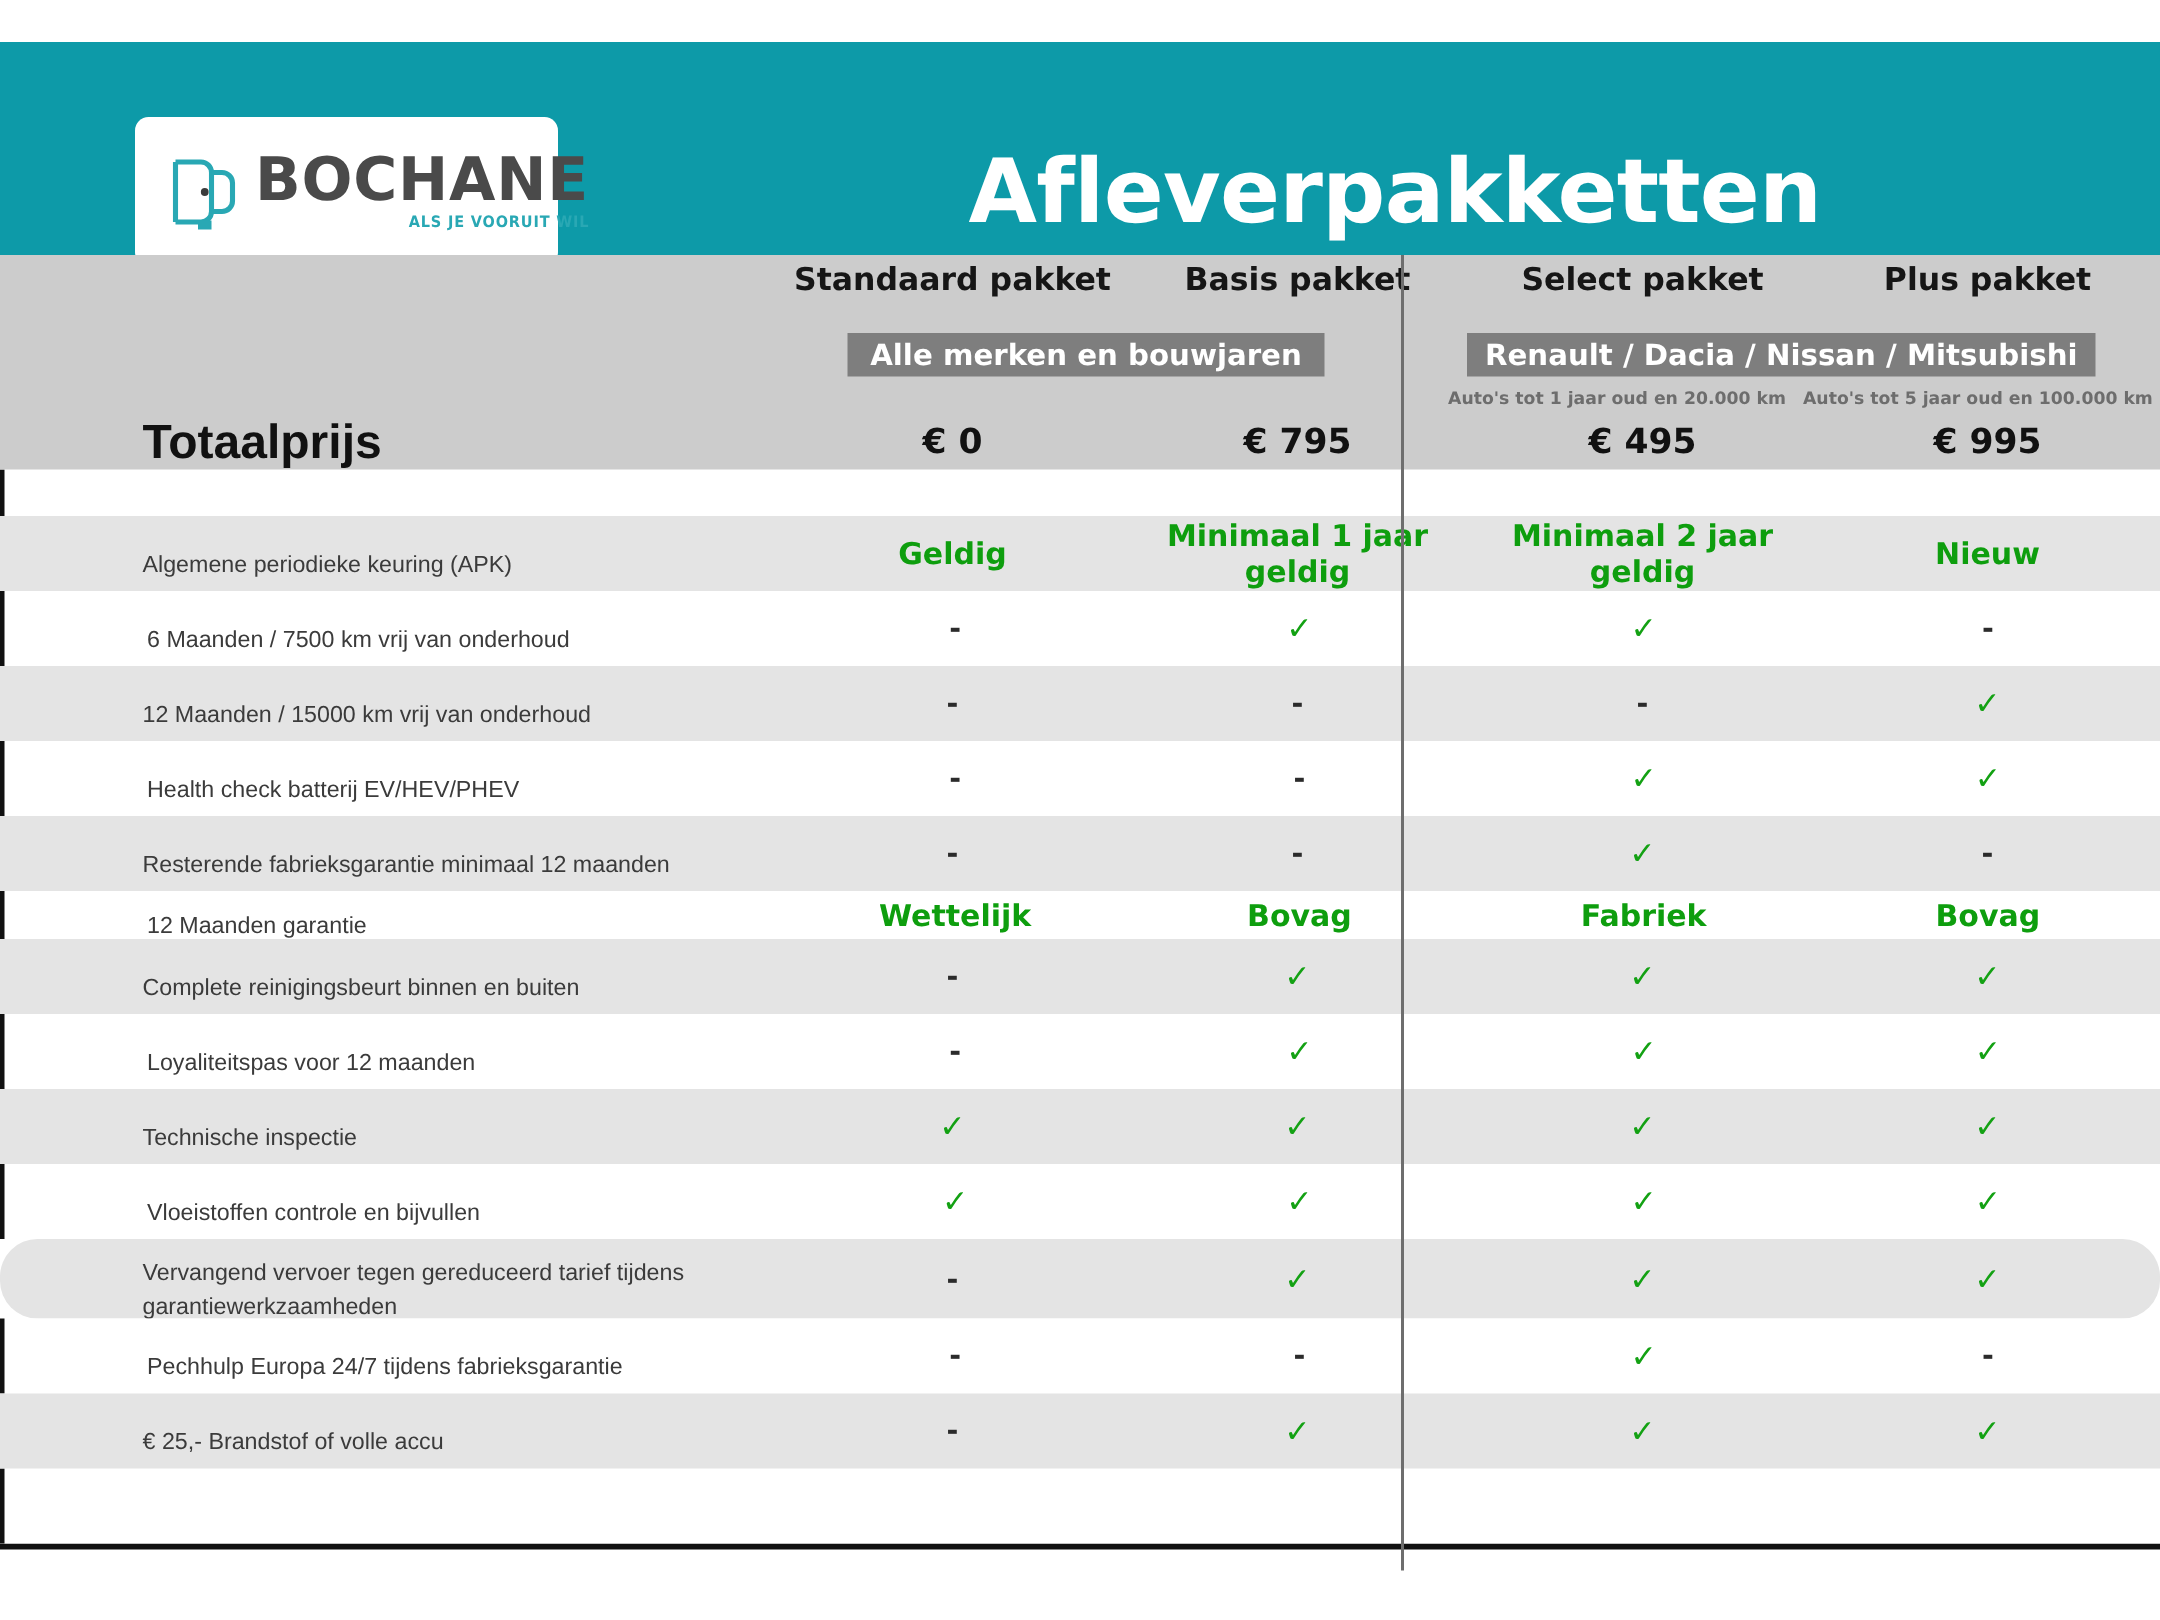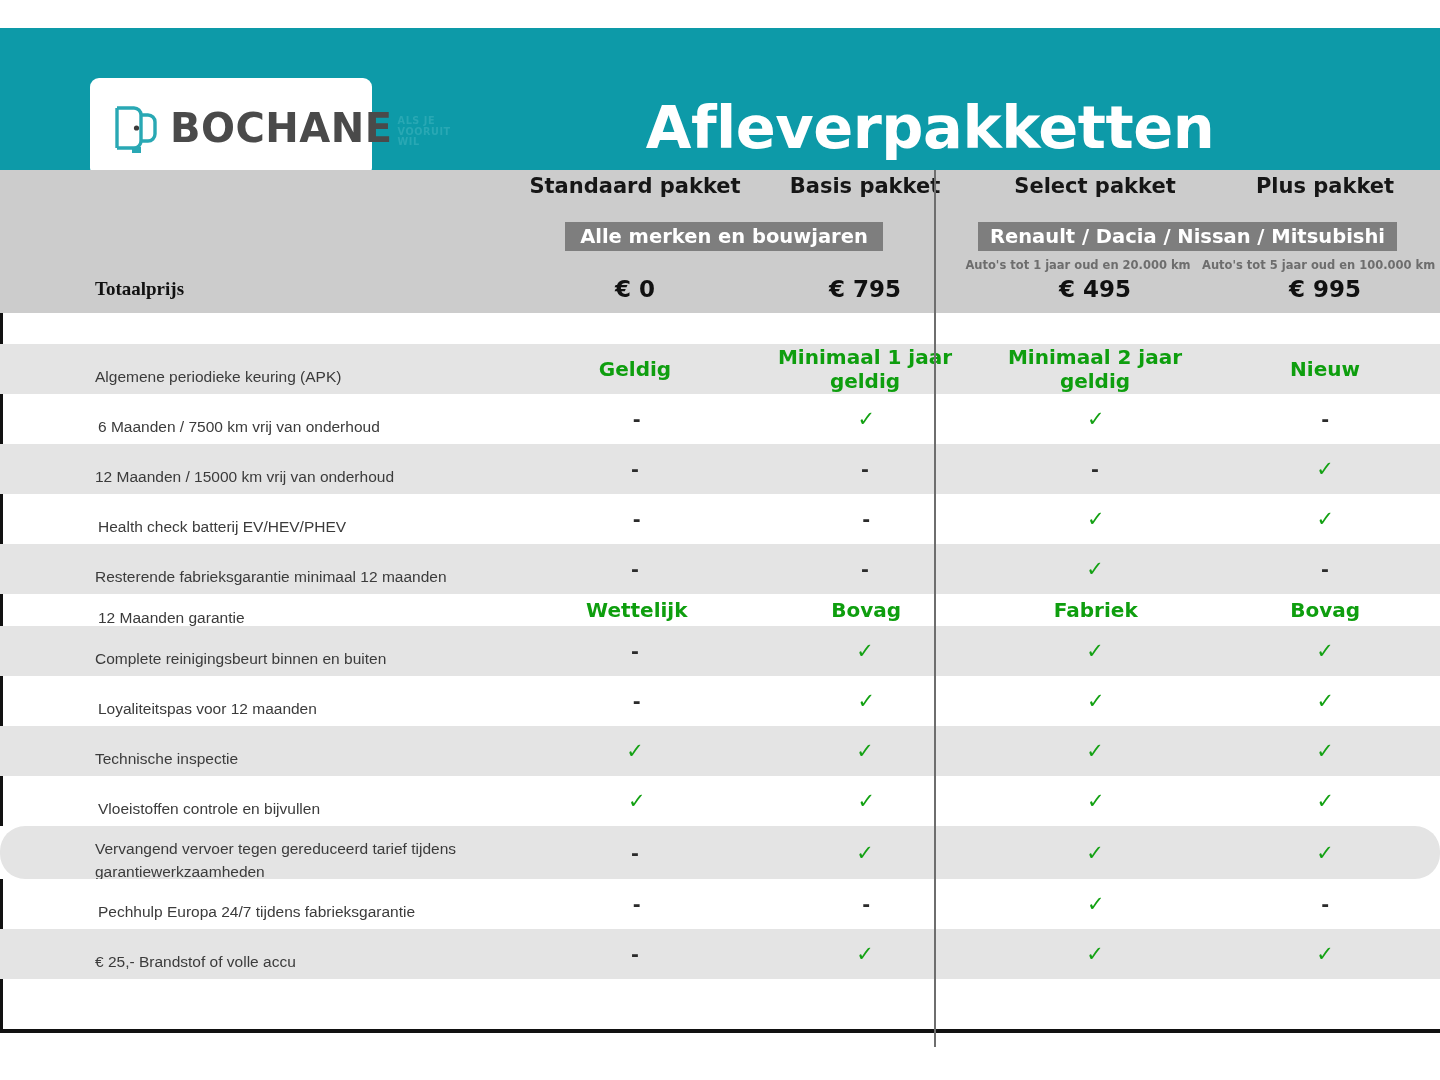--- a/index.html
+++ b/index.html
@@ -45,21 +45,21 @@
     box-sizing: border-box;
   }
   .logo-mark {
     width: 50px;
     height: 54px;
     flex: 0 0 auto;
     margin-right: 8px;
   }
   .logo-textwrap {
     display: flex;
-    flex-direction: row;
+    flex-direction: column;
     justify-content: center;
     align-items: flex-end;
     line-height: 1;
   }
   .logo-word {
     font-family: "DejaVu Sans", sans-serif;
     font-weight: bold;
     font-size: 40px;
     letter-spacing: 0.5px;
     color: #4a4a4a;
@@ -158,23 +158,23 @@
     position: absolute;
     left: 0; top: 106px;
     width: 1440px;
     display: flex;
     align-items: center;
   }
   .price-label {
     width: 520px;
     padding-left: 95px;
     box-sizing: border-box;
-    font-family: Liberation Serif, serif;
-    font-weight: bold;
-    font-size: 19px;
+    font-family: Liberation Sans, sans-serif;
+    font-weight: bold;
+    font-size: 32px;
     color: #111111;
   }
   .price-c {
     width: 230px;
     text-align: center;
     font-family: "DejaVu Sans", sans-serif;
     font-weight: bold;
     font-size: 23px;
     color: #111111;
   }

